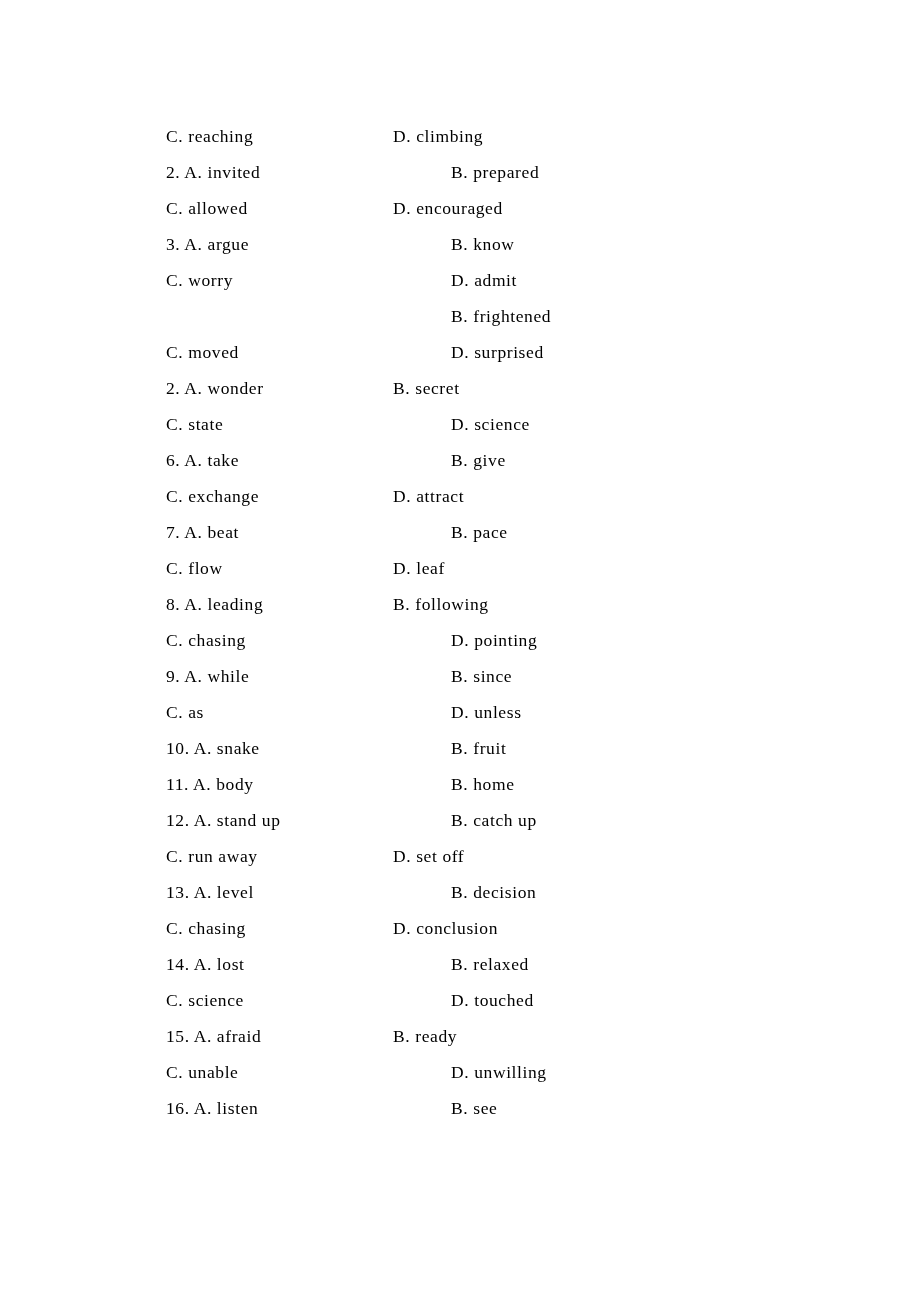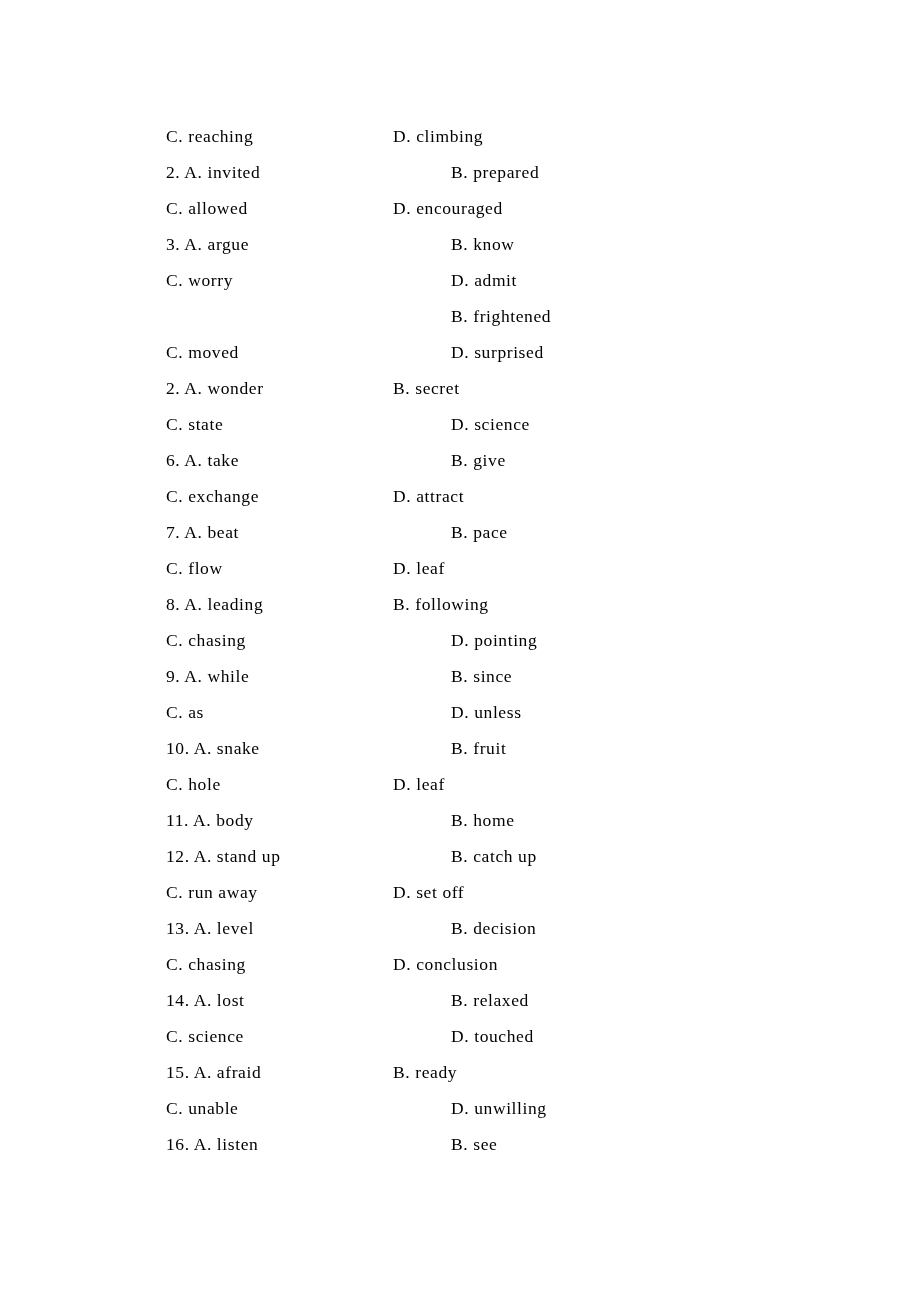--- a/index.html
+++ b/index.html
@@ -82,21 +82,20 @@
       <div class="option-line"><span class="col-left">C. state</span><span class="col-right indented">D. science</span></div>
       <div class="option-line"><span class="col-left">6. A. take</span><span class="col-right indented">B. give</span></div>
       <div class="option-line"><span class="col-left">C. exchange</span><span class="col-right">D. attract</span></div>
       <div class="option-line"><span class="col-left">7. A. beat</span><span class="col-right indented">B. pace</span></div>
       <div class="option-line"><span class="col-left">C. flow</span><span class="col-right">D. leaf</span></div>
       <div class="option-line"><span class="col-left">8. A. leading</span><span class="col-right">B. following</span></div>
       <div class="option-line"><span class="col-left">C. chasing</span><span class="col-right indented">D. pointing</span></div>
       <div class="option-line"><span class="col-left">9. A. while</span><span class="col-right indented">B. since</span></div>
       <div class="option-line"><span class="col-left">C. as</span><span class="col-right indented">D. unless</span></div>
       <div class="option-line"><span class="col-left">10. A. snake</span><span class="col-right indented">B. fruit</span></div>
-      <div class="option-line"><span class="col-left">C. hole</span><span class="col-right">D. leaf</span></div>
       <div class="option-line"><span class="col-left">11. A. body</span><span class="col-right indented">B. home</span></div>
       <div class="option-line"><span class="col-left">12. A. stand up</span><span class="col-right indented">B. catch up</span></div>
       <div class="option-line"><span class="col-left">C. run away</span><span class="col-right">D. set off</span></div>
       <div class="option-line"><span class="col-left">13. A. level</span><span class="col-right indented">B. decision</span></div>
       <div class="option-line"><span class="col-left">C. chasing</span><span class="col-right">D. conclusion</span></div>
       <div class="option-line"><span class="col-left">14. A. lost</span><span class="col-right indented">B. relaxed</span></div>
       <div class="option-line"><span class="col-left">C. science</span><span class="col-right indented">D. touched</span></div>
       <div class="option-line"><span class="col-left">15. A. afraid</span><span class="col-right">B. ready</span></div>
       <div class="option-line"><span class="col-left">C. unable</span><span class="col-right indented">D. unwilling</span></div>
       <div class="option-line"><span class="col-left">16. A. listen</span><span class="col-right indented">B. see</span></div>

